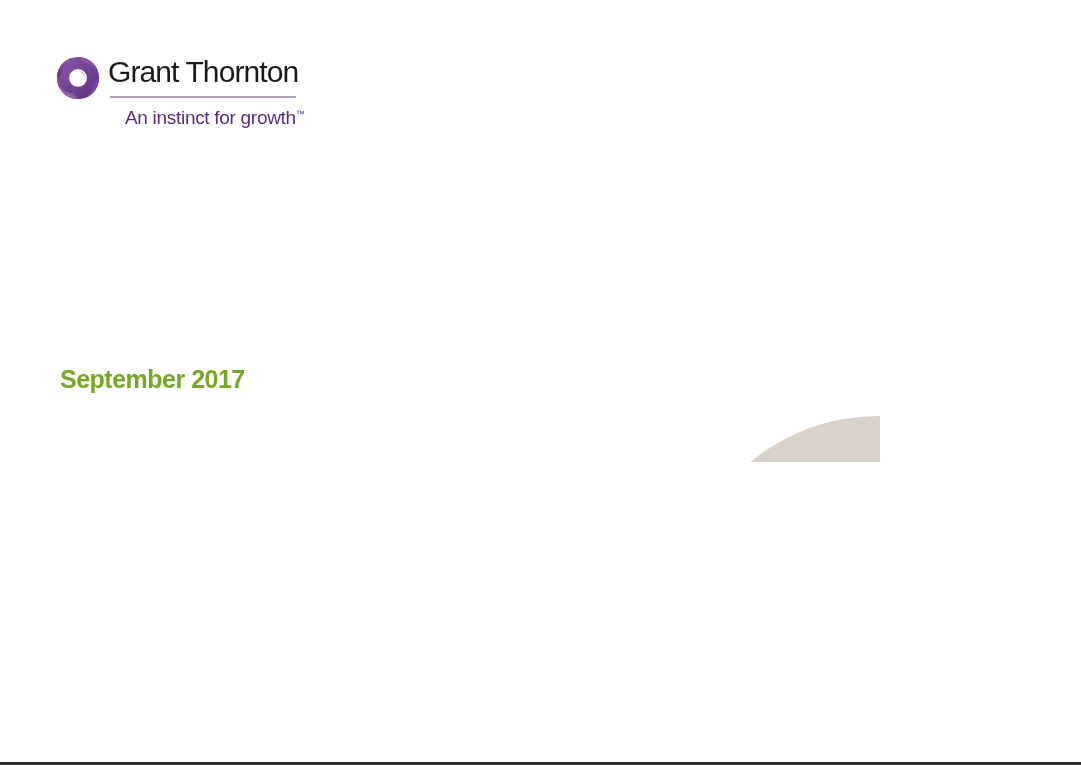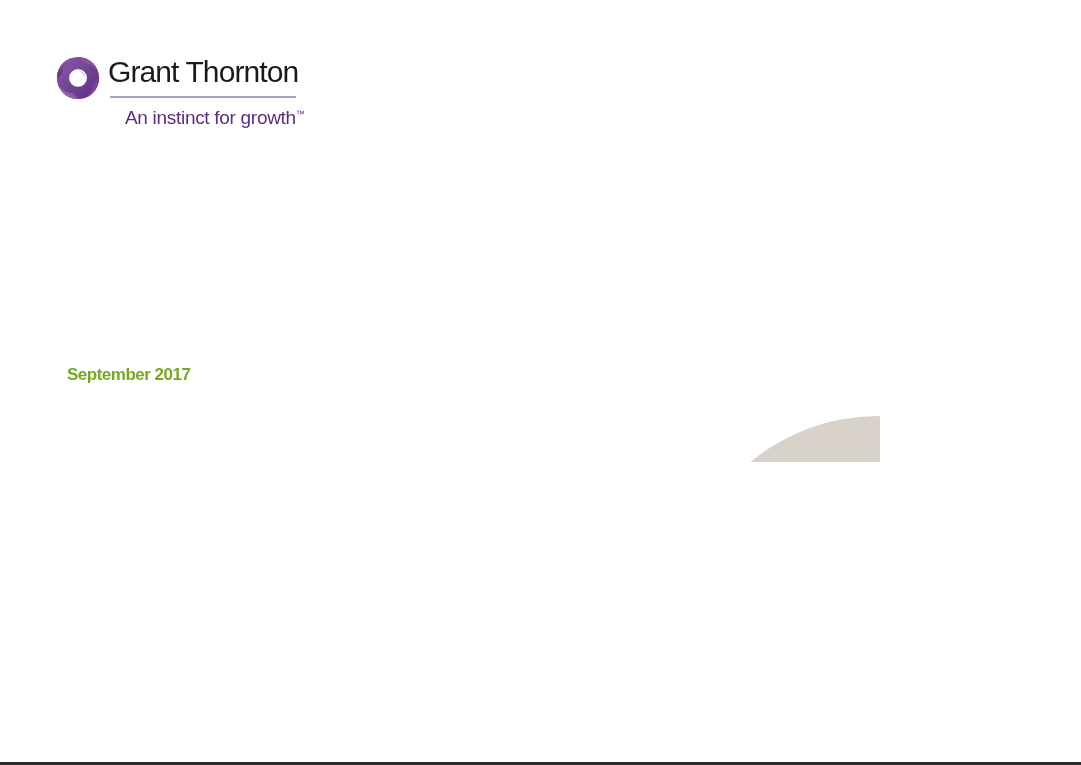--- a/index.html
+++ b/index.html
@@ -90,25 +90,25 @@
     font-family: "Liberation Sans", sans-serif;
     font-size: 59px;
     font-weight: 700;
     line-height: 1.03;
     letter-spacing: -1.6px;
     color: #4a2a74;
     white-space: pre-line;
   }
   .slide-date {
     position: absolute;
-    left: 67px;
+    left: 60px;
     top: 365px;
     margin: 0;
     font-family: "Liberation Sans", sans-serif;
-    font-size: 17px;
+    font-size: 25px;
     font-weight: 700;
     letter-spacing: -0.5px;
     color: #76a923;
     z-index: 5;
   }
 
   
   .spiral {
     position: absolute;
     left: 560px;

